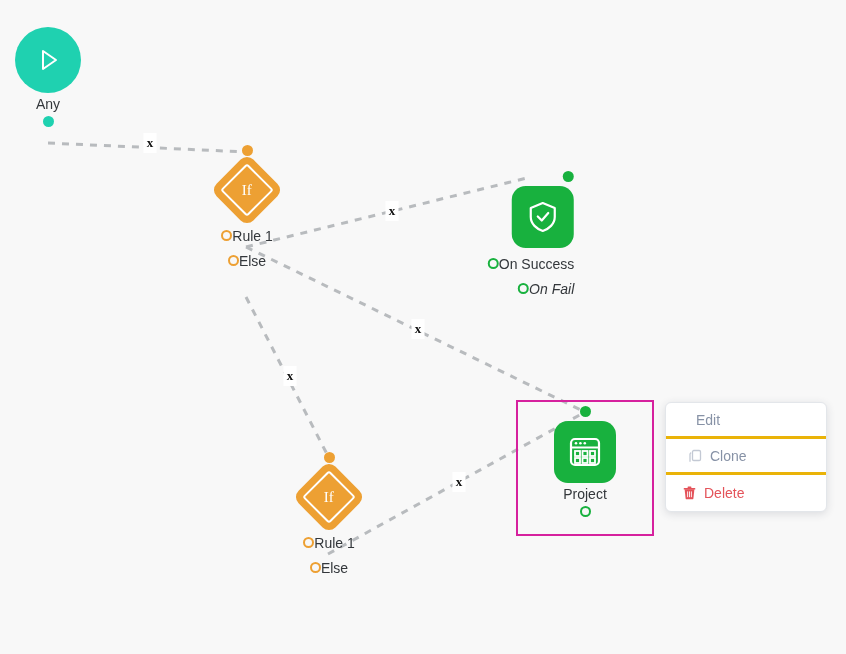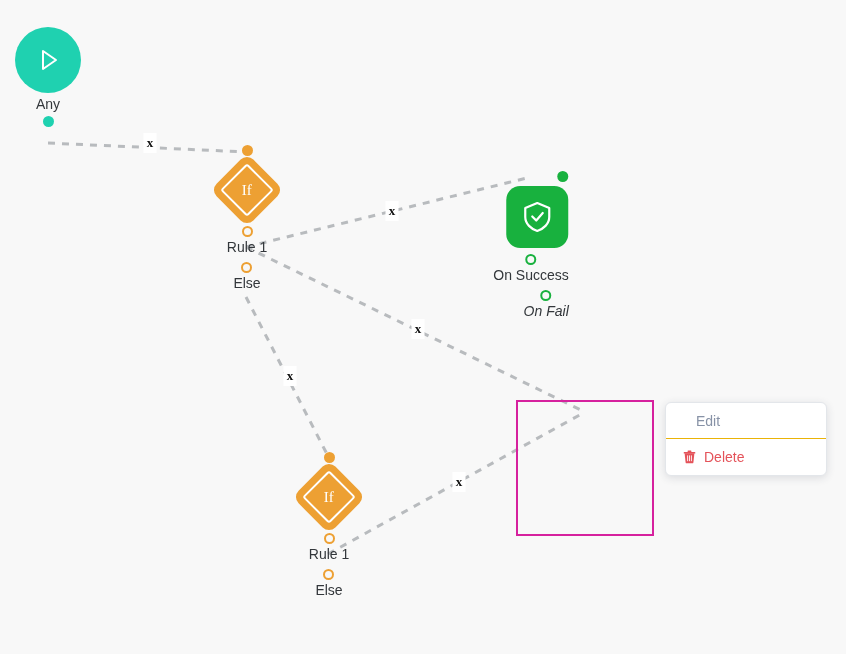--- a/index.html
+++ b/index.html
@@ -65,21 +65,21 @@
     box-sizing: border-box;
   }
   .port.filled-teal { background: #1fd1b0; }
   .port.filled-orange { background: #eda033; }
   .port.filled-green { background: #18b13e; }
   .port.hollow-orange { border: 2px solid #eda033; background: #f8f8f8; }
   .port.hollow-green  { border: 2px solid #18b13e; background: #f8f8f8; }
 
   .port-row {
     display: flex;
-    flex-direction: column;
+    flex-direction: row;
     align-items: center;
   }
   .port-row .node-label { margin-top: 2px; }
 
   
   .trigger-circle {
     width: 66px;
     height: 66px;
     border-radius: 50%;
     background: #1fd1b0;
@@ -145,21 +145,21 @@
     overflow: hidden;
   }
   .menu-item {
     display: flex;
     align-items: center;
     gap: 8px;
     padding: 0 14px 0 22px;
     height: 36px;
     font-size: 14px;
     color: #8792a6;
-    border-bottom: 1px solid #eab308;
+    border-bottom: 3px solid #eab308;
     cursor: pointer;
     box-sizing: border-box;
   }
   .menu-item:last-child { border-bottom: none; }
   .menu-item.danger { color: #e4535a; padding-left: 16px; }
   .menu-icon { width: 14px; height: 14px; display: inline-flex; align-items: center; justify-content: center; }
   .menu-icon.spacer { width: 0; }
 </style>
 </head>
 <body>
@@ -231,25 +231,54 @@
       <div class="node-label">Rule 1</div>
     </div>
     <div class="port-row" style="margin-top:7px;">
       <div class="port hollow-orange"></div>
       <div class="node-label">Else</div>
     </div>
   </div>
 
   <div class="selection-box" id="selection-box" style="left: 516px; top: 400px; width: 138px; height: 136px; border-color: rgb(214, 33, 158);"></div>
 
+  <div class="node" style="left:585px; top:406px;">
+    <div class="port filled-green"></div>
+    <div class="square-node project" style="margin-top:4px;">
+      <svg width="34" height="34" viewBox="0 0 34 34">
+        <rect x="3" y="4" width="28" height="26" rx="4" fill="none" stroke="#ffffff" stroke-width="2.2"></rect>
+        <line x1="3" y1="12.5" x2="31" y2="12.5" stroke="#ffffff" stroke-width="2"></line>
+        <circle cx="8" cy="8.2" r="1.3" fill="#ffffff"></circle>
+        <circle cx="12.4" cy="8.2" r="1.3" fill="#ffffff"></circle>
+        <circle cx="16.8" cy="8.2" r="1.3" fill="#ffffff"></circle>
+        <rect x="7" y="16" width="5" height="5" fill="none" stroke="#ffffff" stroke-width="1.8"></rect>
+        <rect x="14.5" y="16" width="5" height="5" fill="none" stroke="#ffffff" stroke-width="1.8"></rect>
+        <rect x="22" y="16" width="5" height="5" fill="none" stroke="#ffffff" stroke-width="1.8"></rect>
+        <rect x="7" y="23" width="5" height="5" fill="none" stroke="#ffffff" stroke-width="1.8"></rect>
+        <rect x="14.5" y="23" width="5" height="5" fill="none" stroke="#ffffff" stroke-width="1.8"></rect>
+        <rect x="22" y="23" width="5" height="5" fill="none" stroke="#ffffff" stroke-width="1.8"></rect>
+      </svg>
+    </div>
+    <div class="node-label">Project</div>
+    <div class="port hollow-green" style="margin-top:4px;"></div>
+  </div>
 
   <div class="context-menu" id="context-menu" style="left: 665px; top: 402px; width: 160px;">
     <div class="menu-item">
       <span class="menu-icon spacer"></span>
       <span>Edit</span>
+    </div>
+    <div class="menu-item">
+      <span class="menu-icon">
+        <svg width="13" height="14" viewBox="0 0 13 14">
+          <rect x="3.5" y="1.5" width="8" height="10" rx="1.3" fill="none" stroke="#c3c9d4" stroke-width="1.3"></rect>
+          <path d="M2.2 3.6 C1.4 3.9 1 4.5 1 5.3 V12.7" fill="none" stroke="#c3c9d4" stroke-width="1.3"></path>
+        </svg>
+      </span>
+      <span>Clone</span>
     </div>
     <div class="menu-item danger">
       <span class="menu-icon">
         <svg width="13" height="14" viewBox="0 0 13 14">
           <path d="M1.6 3.3 H11.4 L10.4 12.4 C10.33 13 9.9 13.3 9.4 13.3 H3.6 C3.1 13.3 2.67 13 2.6 12.4 Z" fill="#e4535a"></path>
           <rect x="0.7" y="2" width="11.6" height="1.6" rx="0.5" fill="#e4535a"></rect>
           <rect x="4.6" y="0.4" width="3.8" height="1.8" rx="0.6" fill="#e4535a"></rect>
           <line x1="4.6" y1="5.4" x2="4.6" y2="11.2" stroke="#ffffff" stroke-width="0.9"></line>
           <line x1="6.5" y1="5.4" x2="6.5" y2="11.2" stroke="#ffffff" stroke-width="0.9"></line>
           <line x1="8.4" y1="5.4" x2="8.4" y2="11.2" stroke="#ffffff" stroke-width="0.9"></line>

